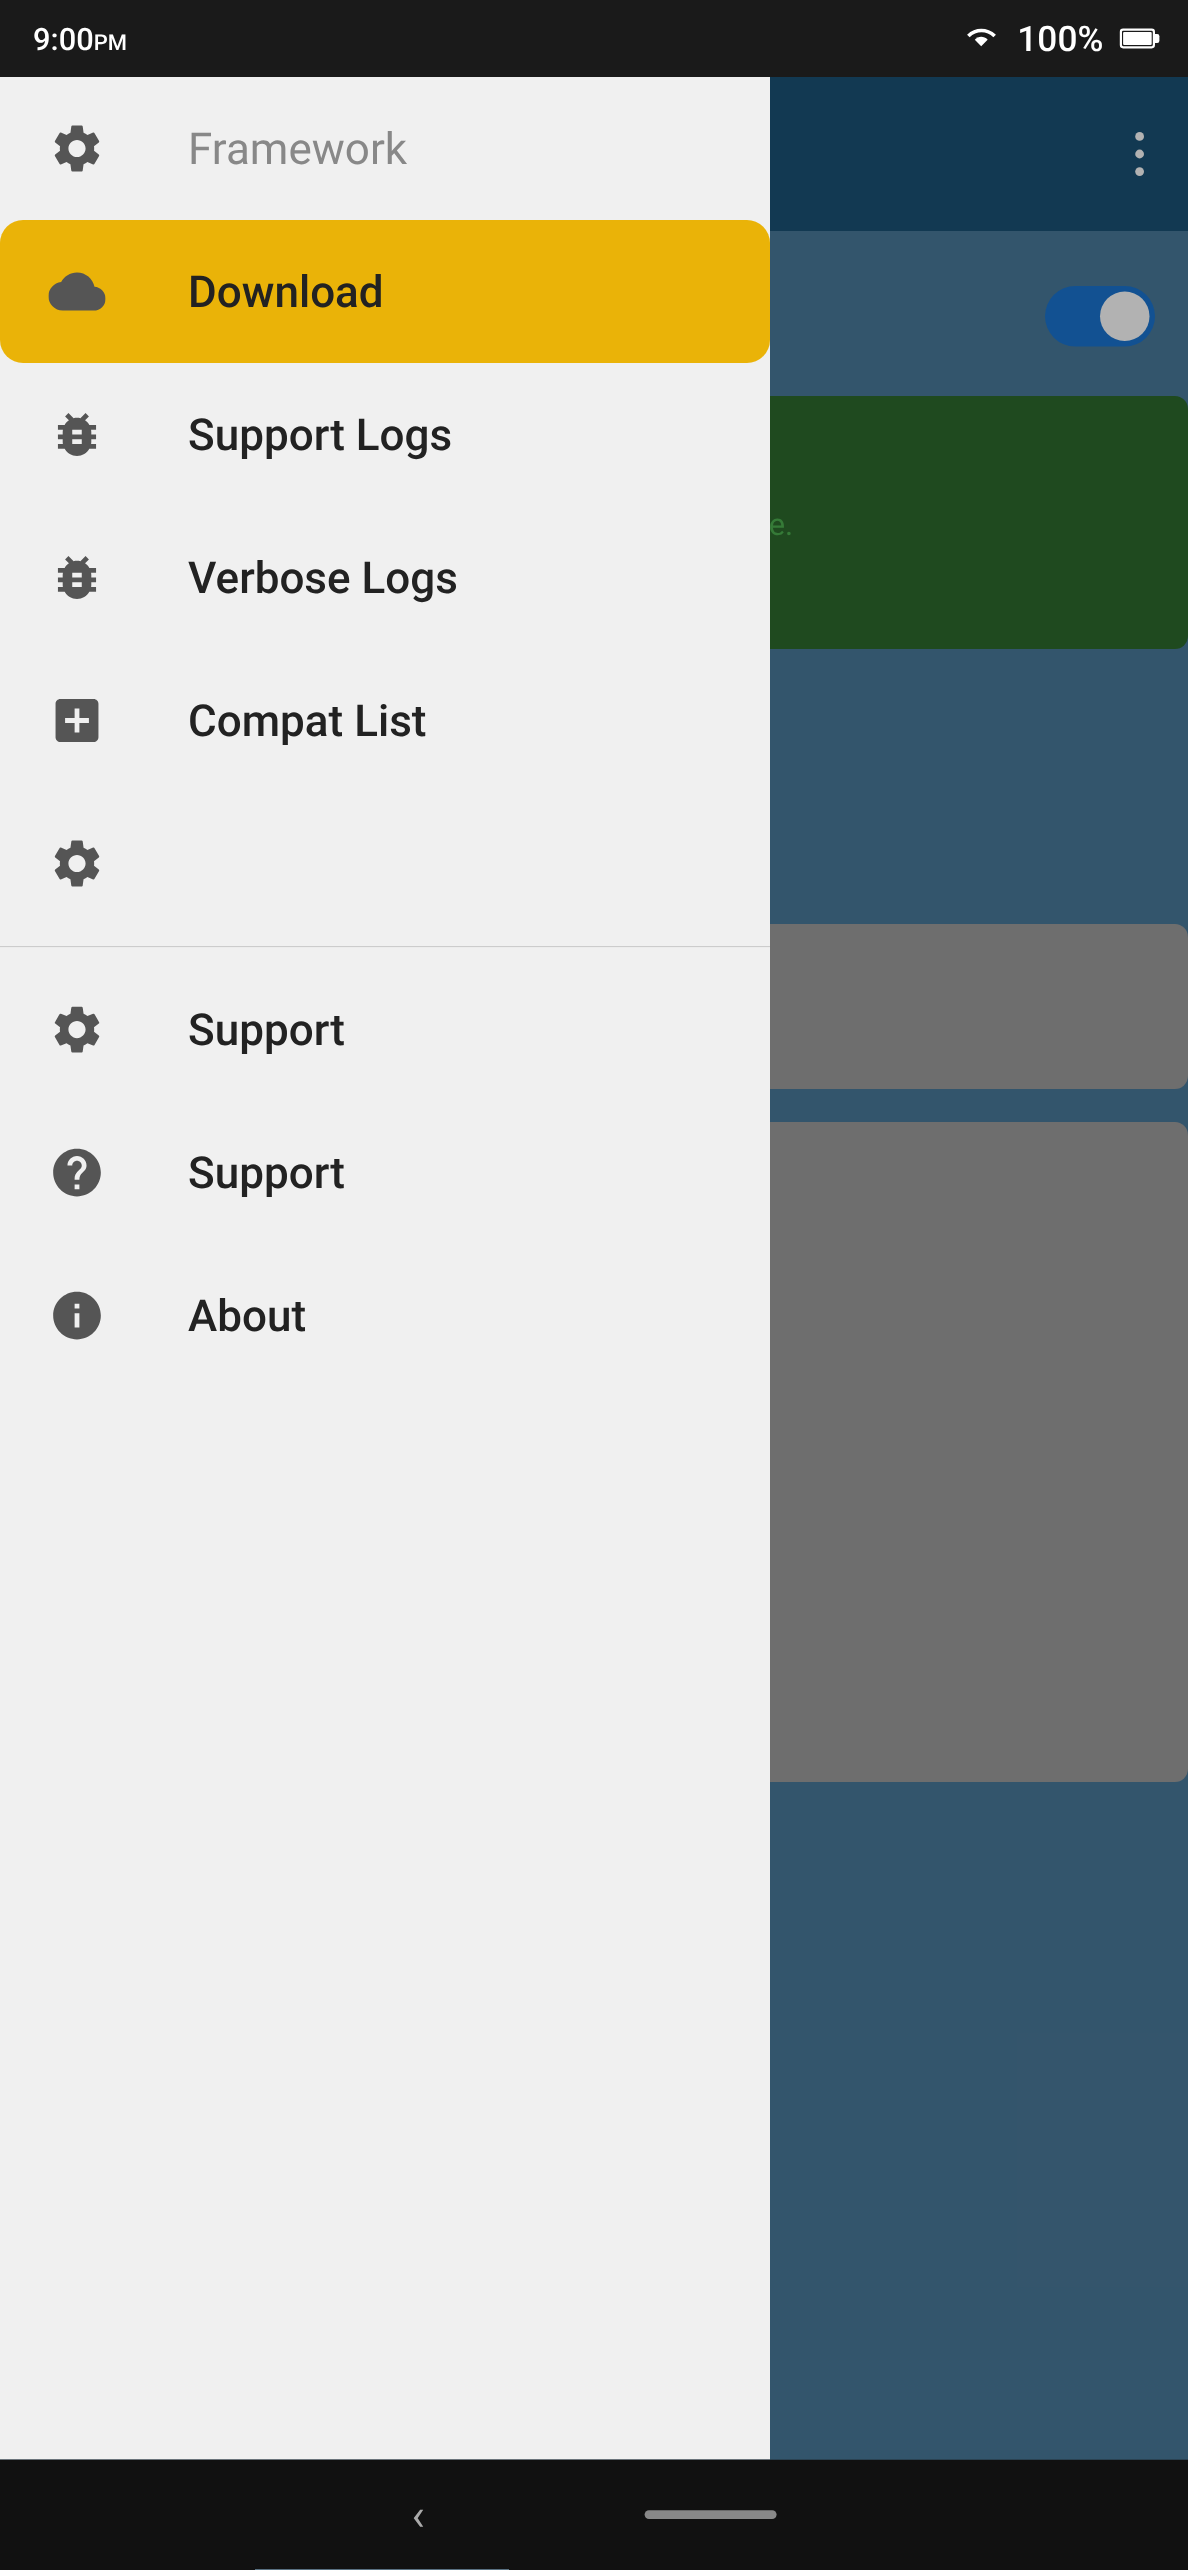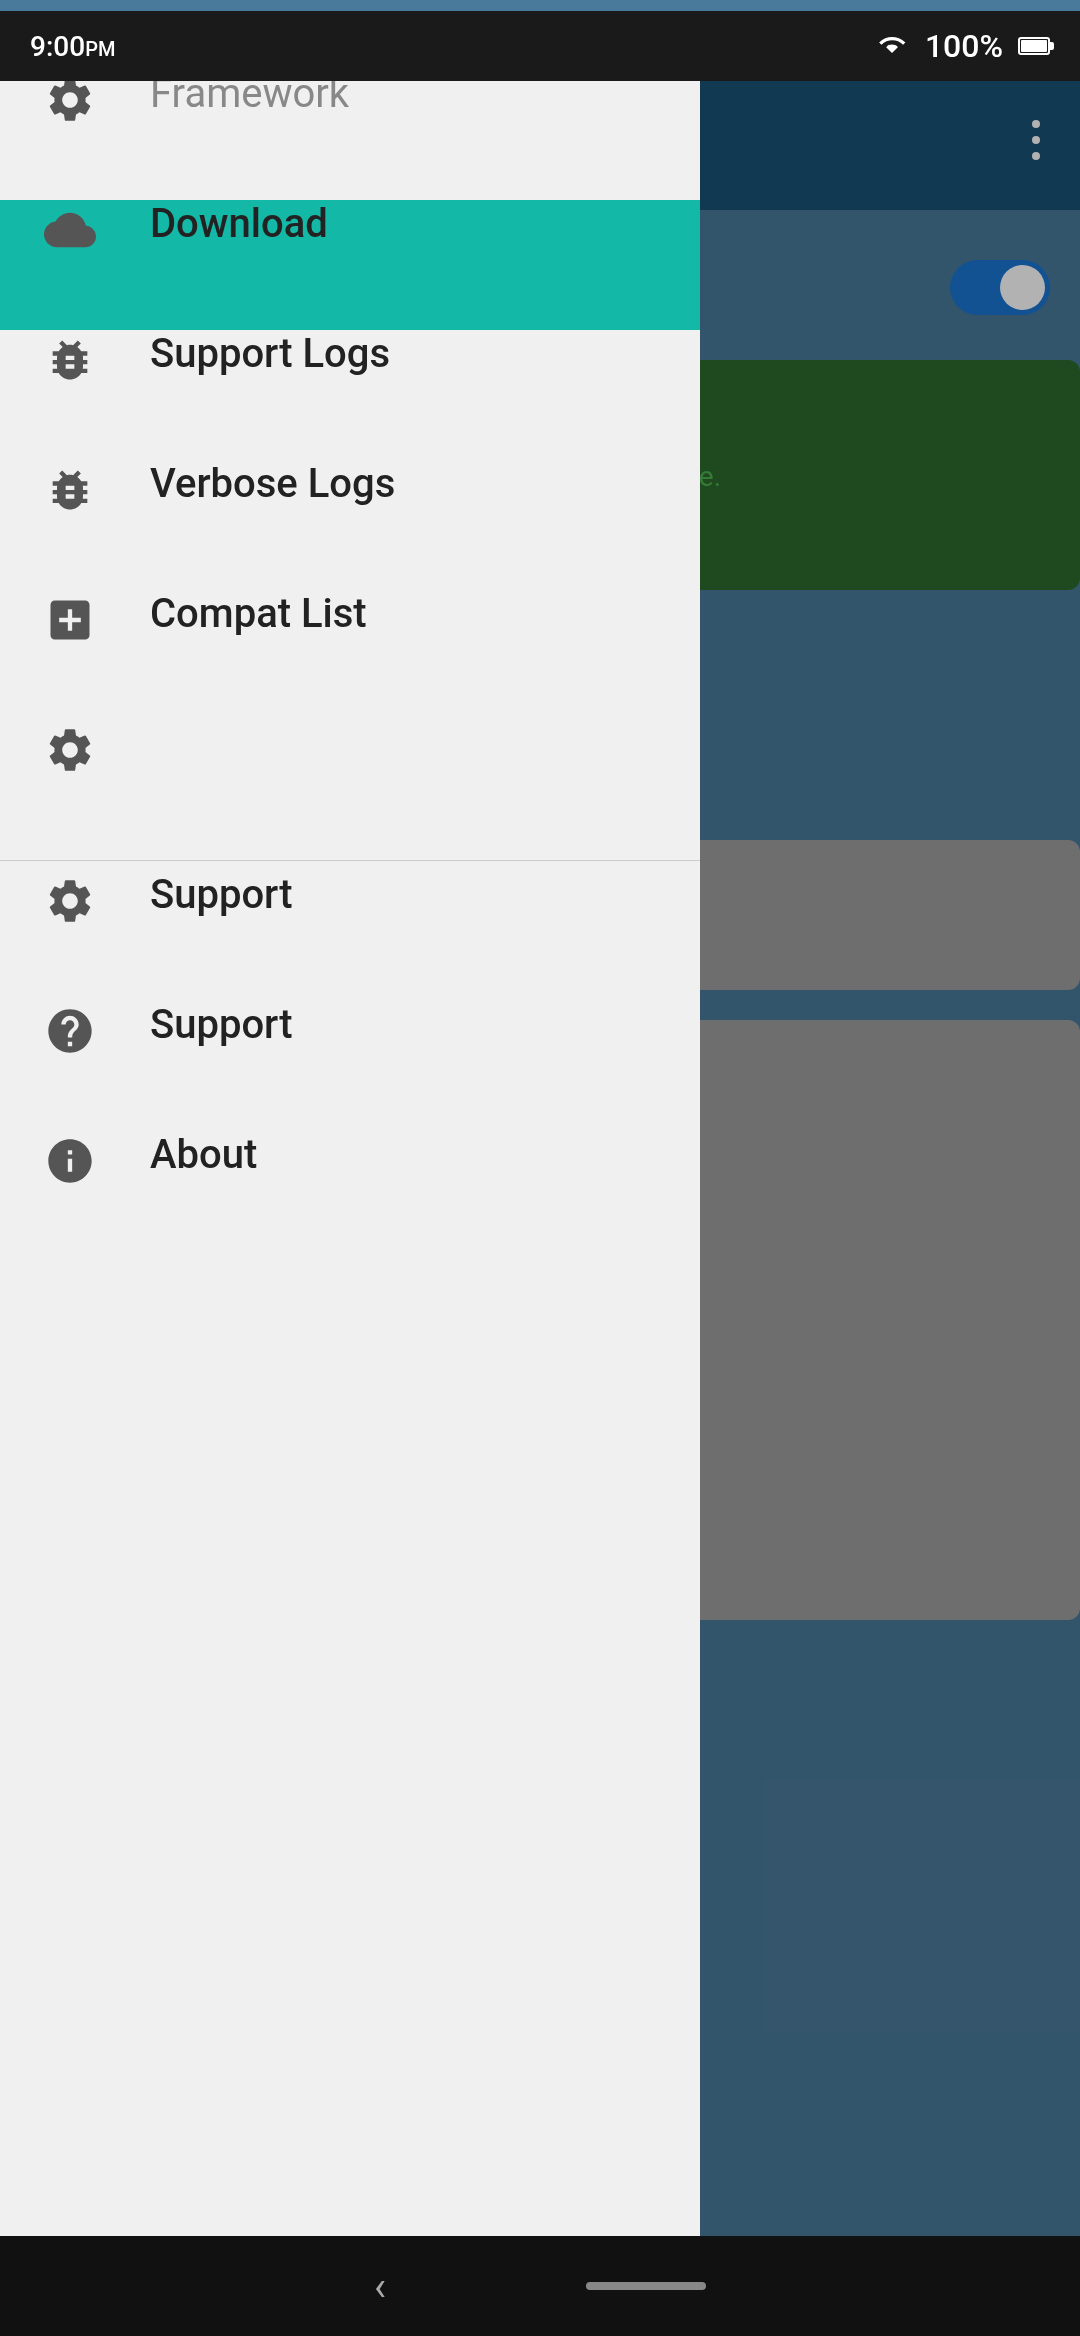--- a/index.html
+++ b/index.html
@@ -21,21 +21,21 @@
       left: 0;
       width: 1080px;
       height: 2336px;
       background: #4a7a9b;
       z-index: 0;
     }
 
     
     .status-bar {
       position: absolute;
-      top: 11px;
+      top: 0;
       left: 0;
       width: 1080px;
       height: 70px;
       background: #1a1a1a;
       display: flex;
       align-items: center;
       justify-content: space-between;
       padding: 0 30px;
       z-index: 100;
     }
@@ -212,29 +212,31 @@
       width: 700px;
       height: calc(2336px - 70px - 100px);
       background: #f0f0f0;
       z-index: 20;
       display: flex;
       flex-direction: column;
     }
 
     .nav-item {
       display: flex;
-      align-items: flex-start;
+      align-items: center;
       padding: 0 40px;
       height: 130px;
       cursor: pointer;
       transition: background 0.2s;
+      gap: 21px;
     }
 
     .nav-item.active {
-      background: #14b8a6;
+      background: #eab308;
+      border-radius: 21px;
     }
 
     .nav-icon {
       width: 60px;
       height: 60px;
       margin-right: 50px;
       display: flex;
       align-items: center;
       justify-content: center;
       flex-shrink: 0;

